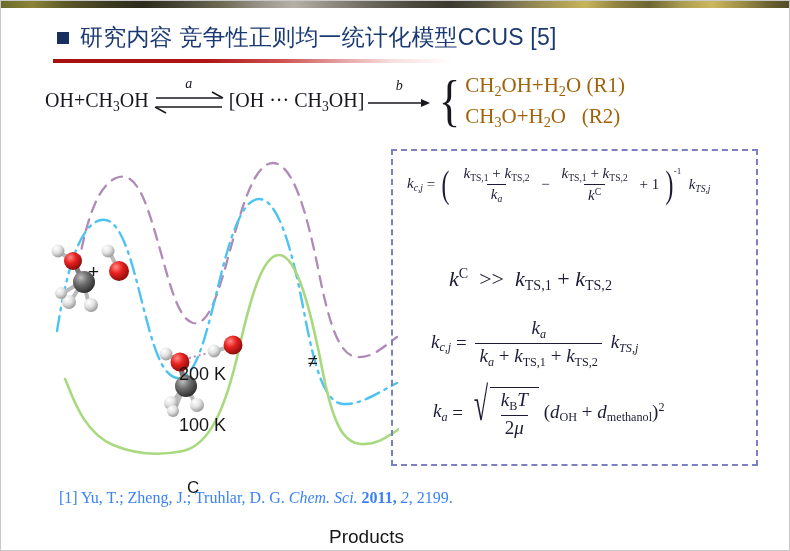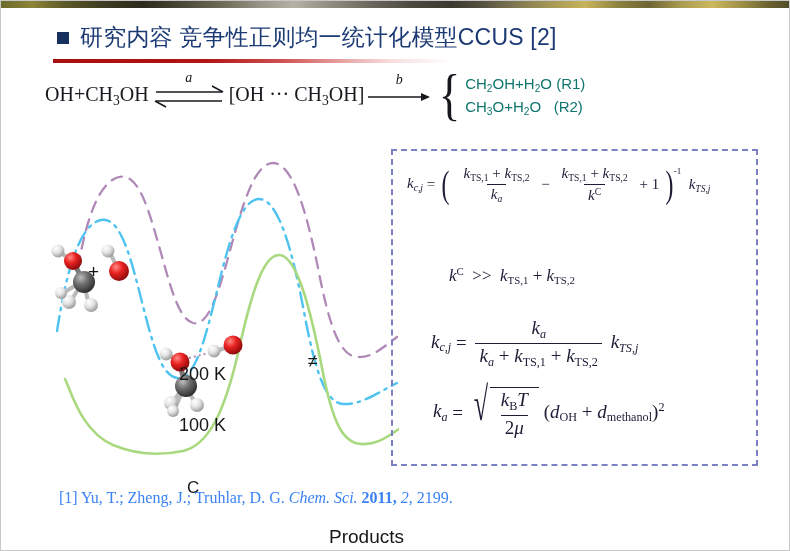--- a/index.html
+++ b/index.html
@@ -124,24 +124,24 @@
     transform: scaleX(0.8);
     margin-right: 2px;
   }
   #brace-lines {
     display: flex;
     flex-direction: column;
     justify-content: center;
     gap: 4px;
   }
   .brace-line {
-    font-family: Liberation Sans, sans-serif;
-    font-size: 15px;
+    font-family: Liberation Serif, serif;
+    font-size: 21px;
     white-space: pre;
-    color: #0f766e;
+    color: #a16207;
   }
 
   
   #energy-diagram {
     position: absolute;
     left: 26px; top: 140px;
     width: 372px; height: 320px;
   }
   #energy-diagram svg { display: block; }
 
@@ -240,21 +240,21 @@
 </style>
 </head>
 <body>
 
 <div id="slide">
 
   <div id="photo-strip"></div>
 
   <div id="title-row">
     <div id="title-bullet"></div>
-    <div id="title-text">研究内容 竞争性正则均一统计化模型CCUS [2]</div>
+    <div id="title-text">研究内容 竞争性正则均一统计化模型CCUS [5]</div>
   </div>
   <div id="title-rule"></div>
 
   <div id="scheme">
 
     <span class="chem"><span>OH+CH</span><sub>3</sub><span>OH</span></span>
 
     <span class="arrow-equil">
       <span class="lbl">a</span>
       <svg width="74" height="26" viewBox="0 0 74 26">
@@ -380,21 +380,21 @@
       <span class="inline-mid">−</span>
       <span class="frac">
         <span class="num"><span class="mvar">k</span><span class="msub">TS,1</span> + <span class="mvar">k</span><span class="msub">TS,2</span></span>
         <span class="den"><span class="mvar">k</span><span class="msup">C</span></span>
       </span>
       <span class="inline-mid">+ <span>1</span></span>
       <span class="paren-tall">)</span><span class="exp-outer">-1</span>
       <span class="inline-mid">&nbsp;<span class="mvar">k</span><span class="msubi">TS,j</span></span>
     </div>
 
-    <div class="eq" id="eq2" style="font-size:17px;">
+    <div class="eq" id="eq2" style="font-size:22px;">
       <span class="mvar">k</span><span class="msup">C</span>
       <span>&nbsp;<span>&gt;&gt;</span>&nbsp;</span>
       <span class="mvar">k</span><span class="msub">TS,1</span>
       <span> + </span>
       <span class="mvar">k</span><span class="msub">TS,2</span>
     </div>
 
     <div class="eq" id="eq3" style="font-size:19px;">
       <span class="mvar">k</span><span class="msubi">c,j</span>
       <span class="inline-mid"> = </span>

